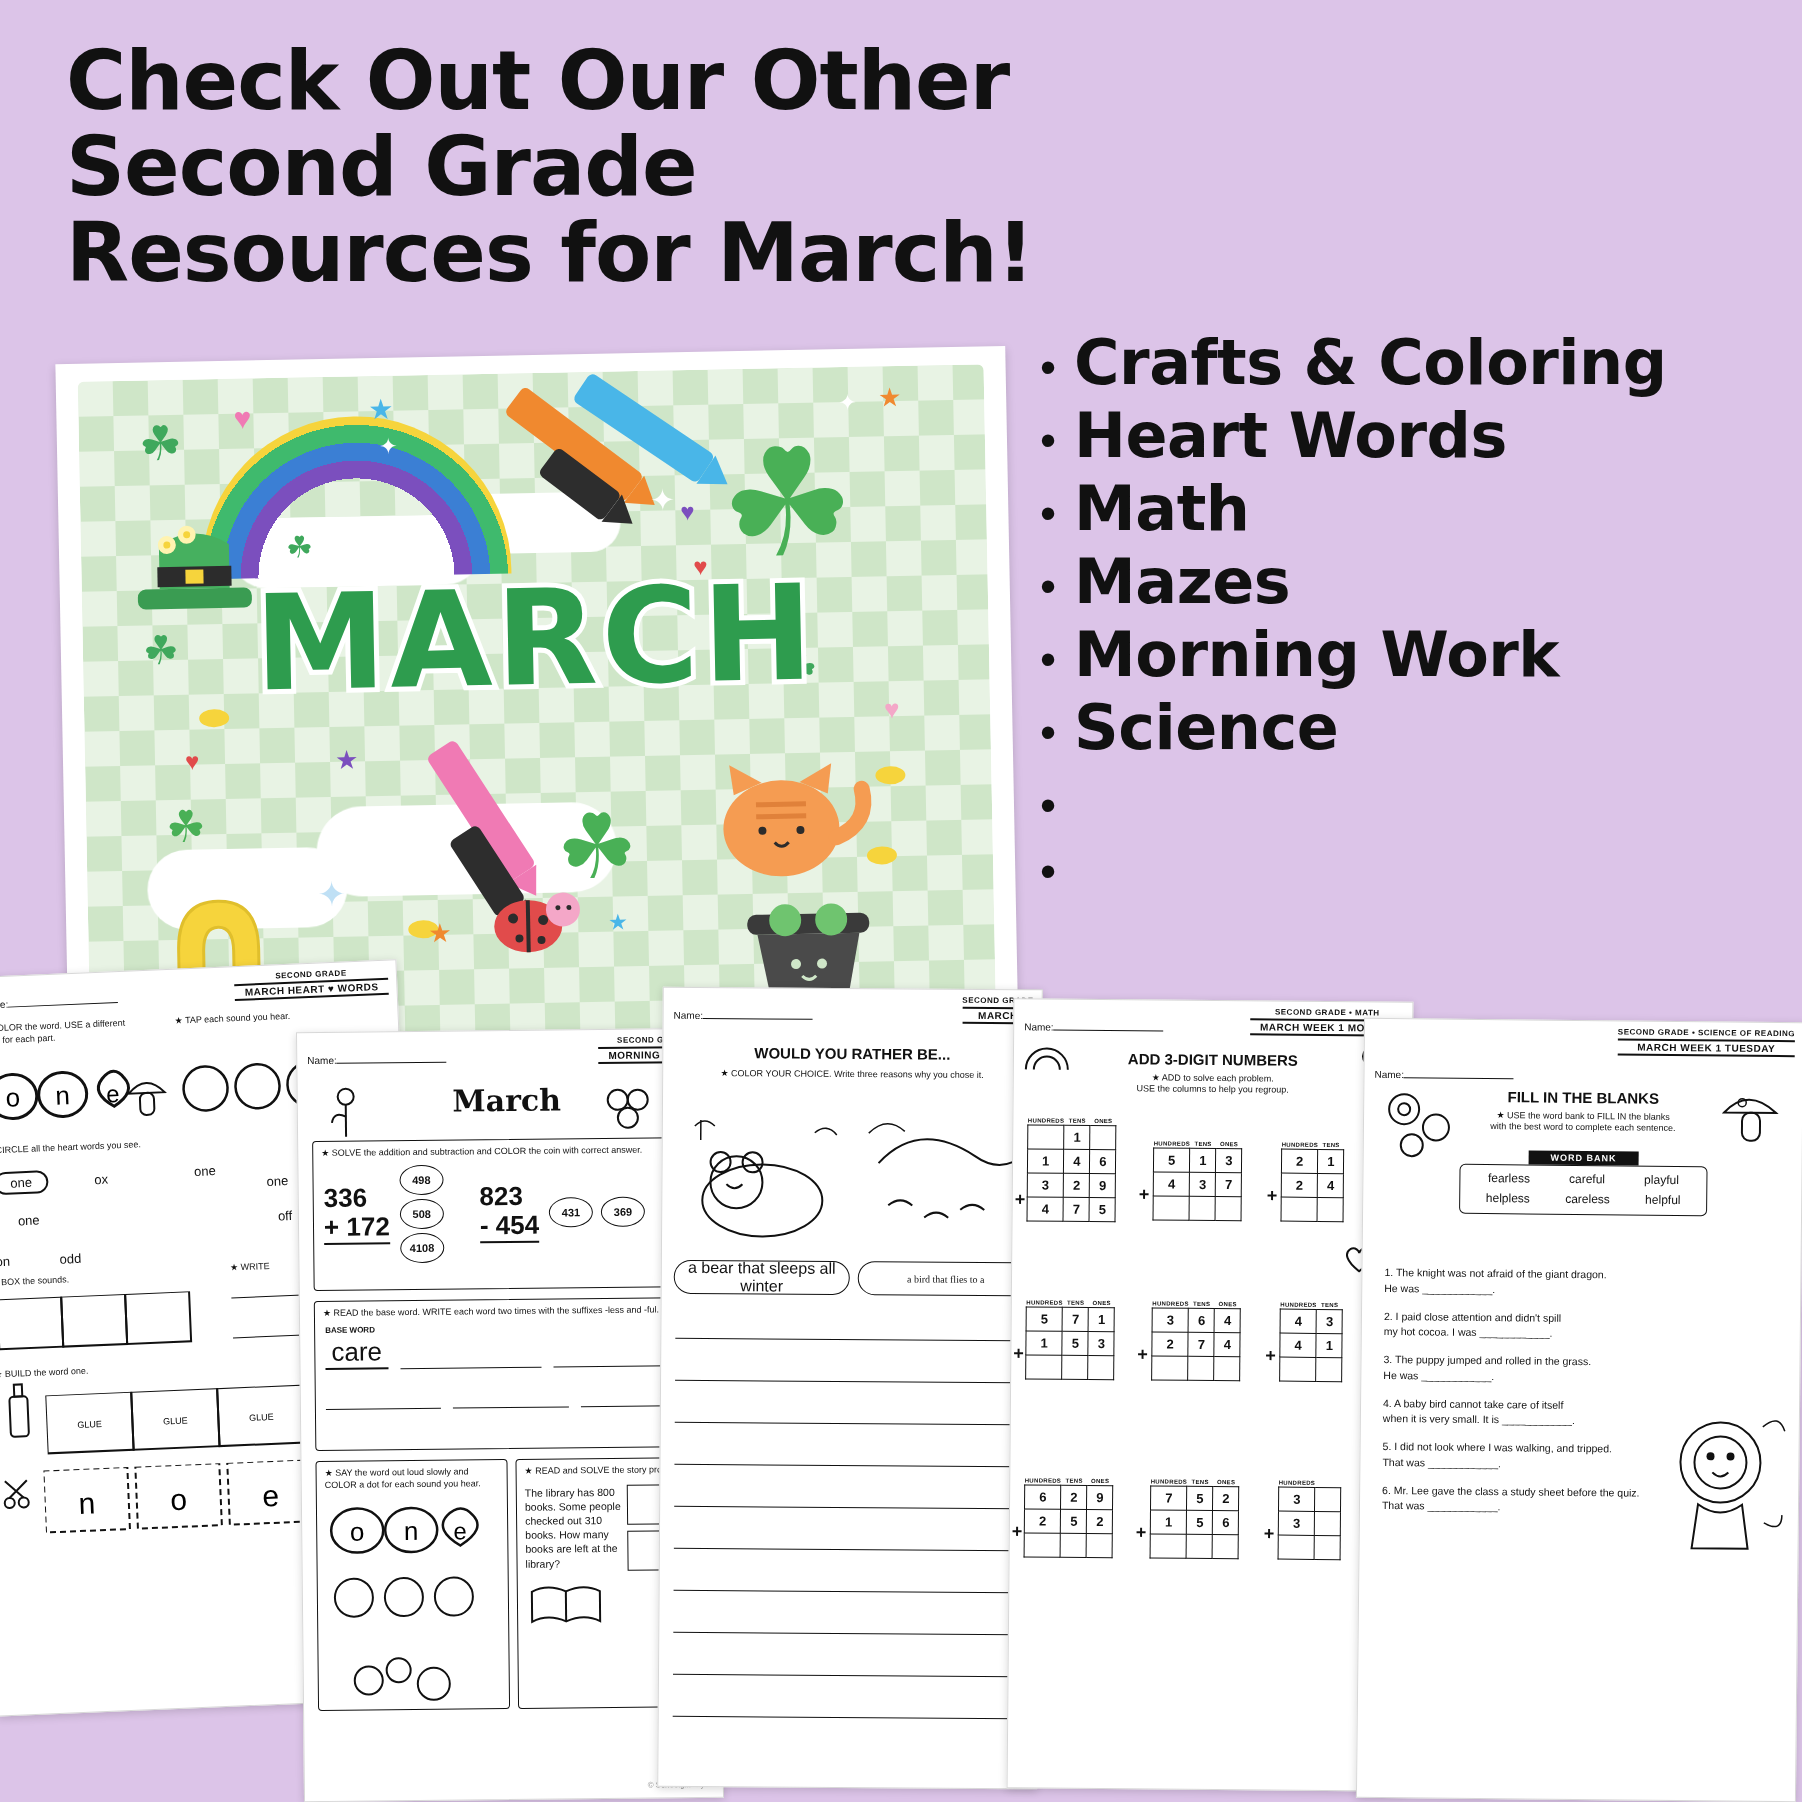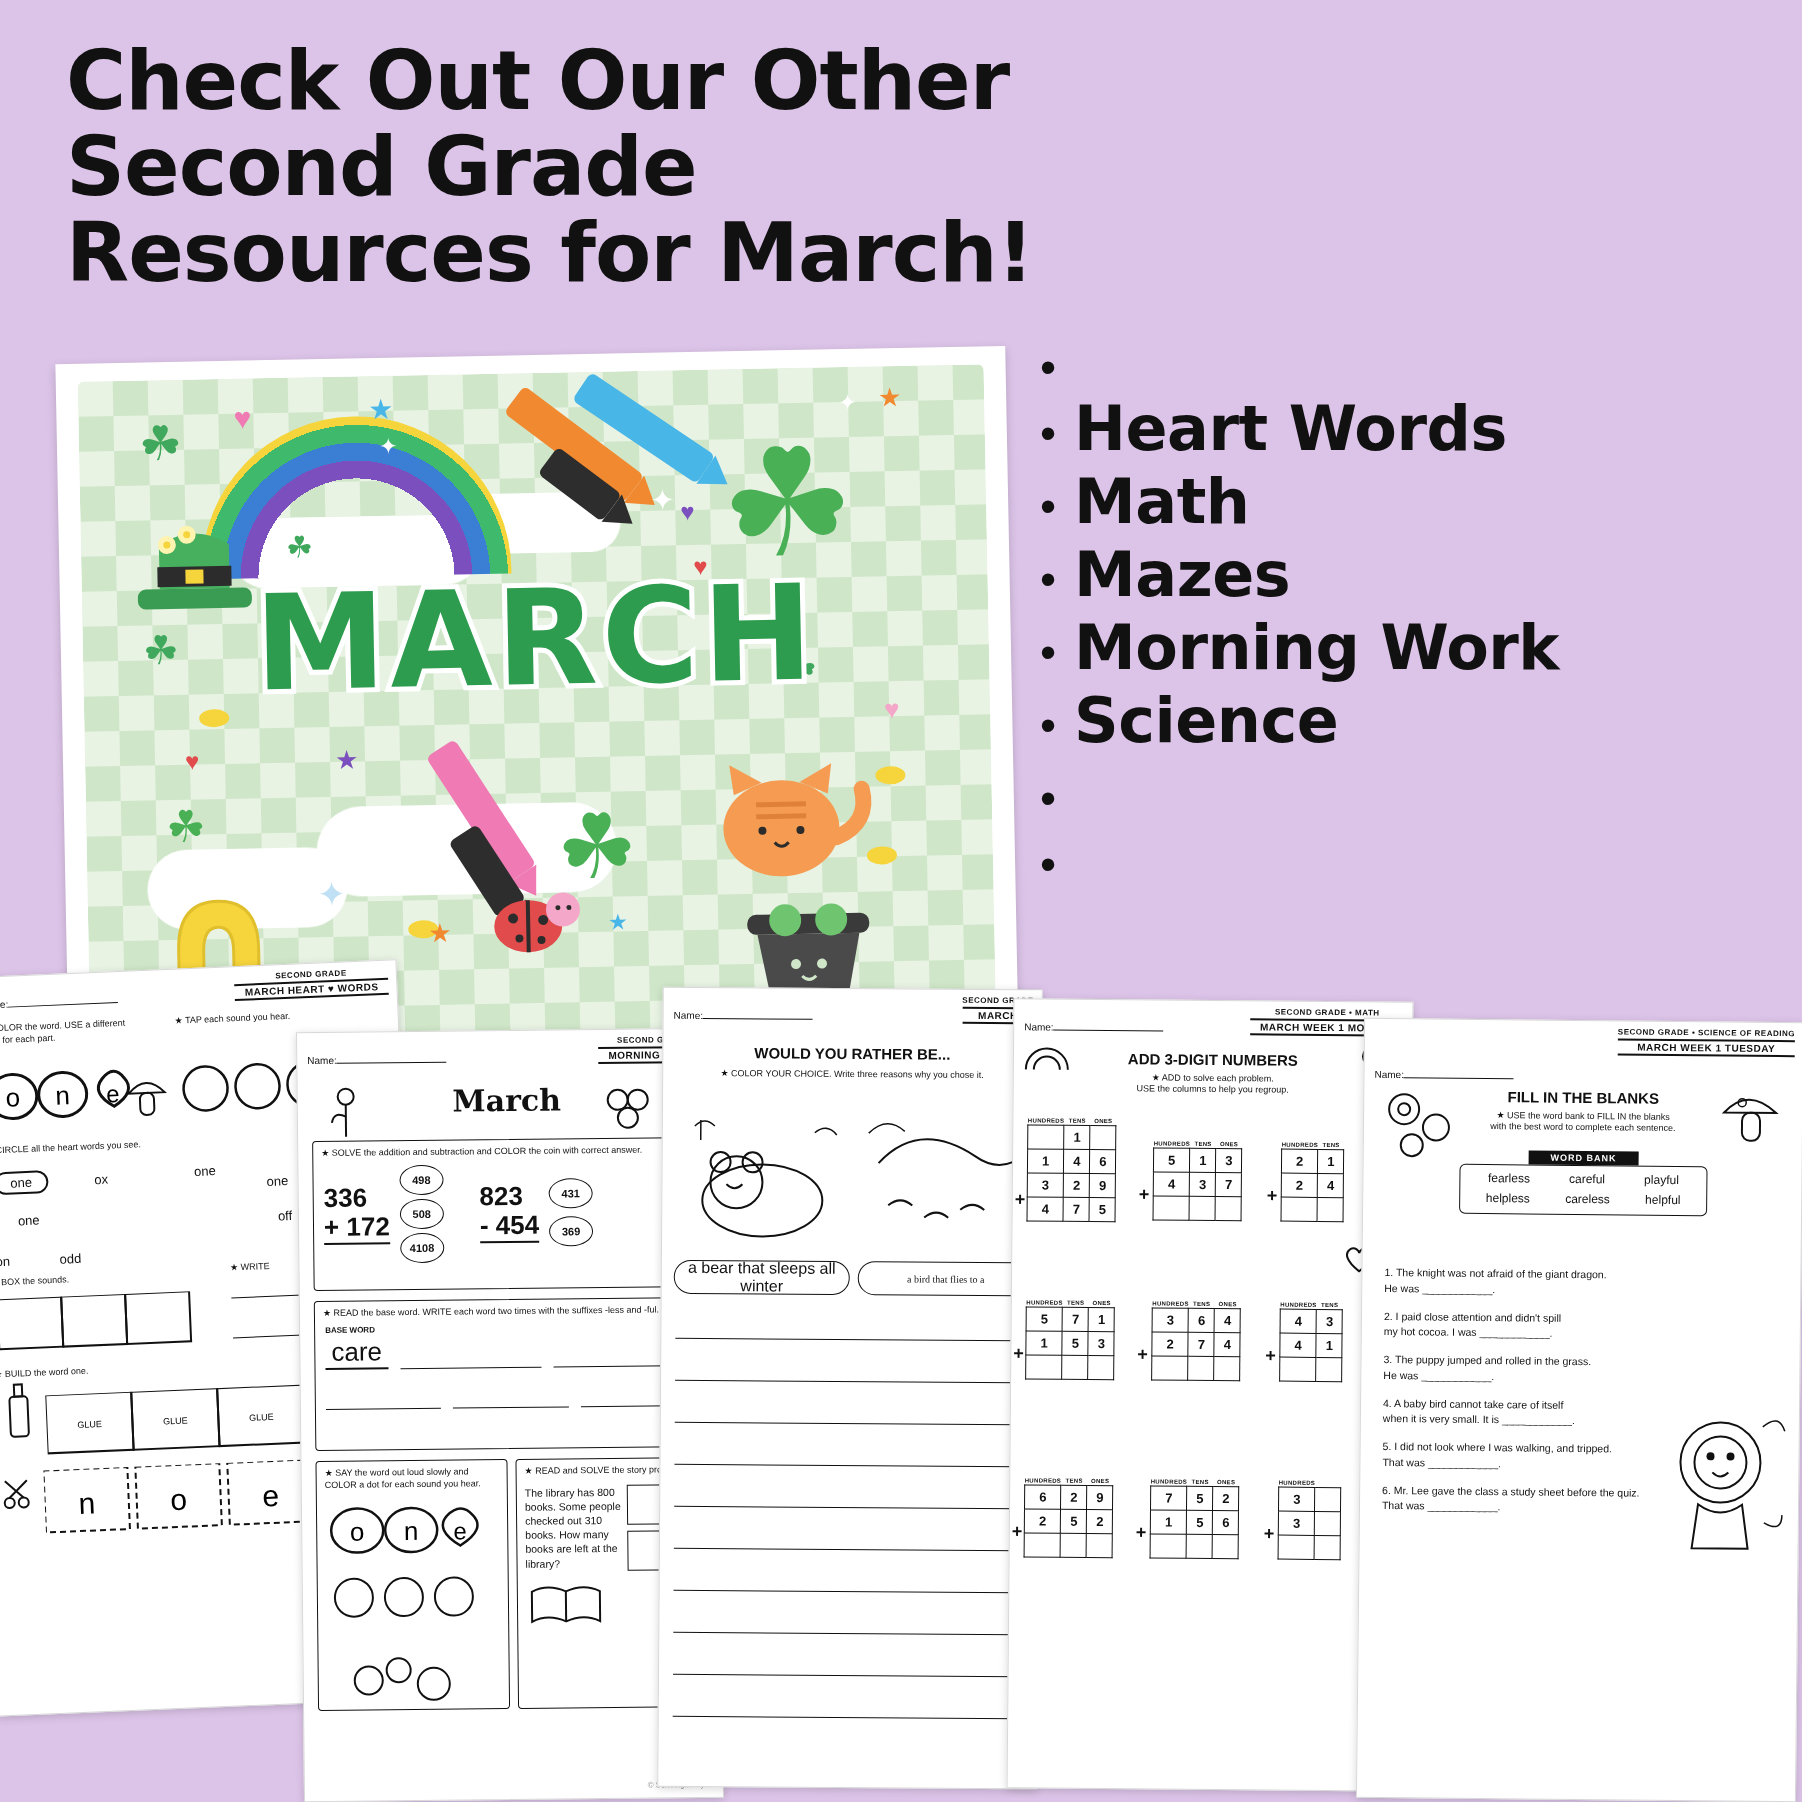--- a/index.html
+++ b/index.html
@@ -193,20 +193,21 @@
 </style>
 </head>
 <body>
 
 <div class="headline">Check Out Our Other Second Grade
 Resources for March!</div>
 
 <div class="bullets">
   <div class="bullet-row">
     <span class="bullet-dot">•</span>
+    <span class="bullet-label">Crafts &amp; Coloring</span>
   </div>
   <div class="bullet-row">
     <span class="bullet-dot">•</span>
     <span class="bullet-label">Heart Words</span>
   </div>
   <div class="bullet-row">
     <span class="bullet-dot">•</span>
     <span class="bullet-label">Math</span>
   </div>
   <div class="bullet-row">
@@ -474,21 +475,21 @@
       <div style="display:flex;align-items:center;gap:10px;padding:6px 10px;">
         <div class="big-sum" style="white-space:pre-line;border-bottom:2px solid #111;padding-bottom:2px;"><span>336
 + 172</span></div>
         <div style="display:flex;flex-direction:column;gap:4px;align-items:center;">
           <span class="coin">498</span>
           <span class="coin">508</span>
           <span class="coin">4108</span>
         </div>
         <div class="big-sum" style="white-space:pre-line;border-bottom:2px solid #111;padding-bottom:2px;margin-left:26px;"><span>823
 - 454</span></div>
-        <div style="display:flex;flex-direction:column;gap:8px;align-items:flex-start;">
+        <div style="display:flex;flex-direction:row;gap:8px;align-items:flex-start;">
           <span class="coin">431</span>
           <span class="coin">369</span>
         </div>
       </div>
     </div>
 
     <div class="box" style="left:14px;top:268px;width:392px;height:150px;">
       <div class="instr" style="padding:6px 8px 2px;">★ READ the base word. WRITE each word two times with the suffixes -less and -ful.</div>
       <div style="font-size:8px;font-weight:bold;padding:4px 10px 0;">BASE WORD</div>
       <div style="display:flex;gap:12px;padding:2px 10px;align-items:flex-end;">

